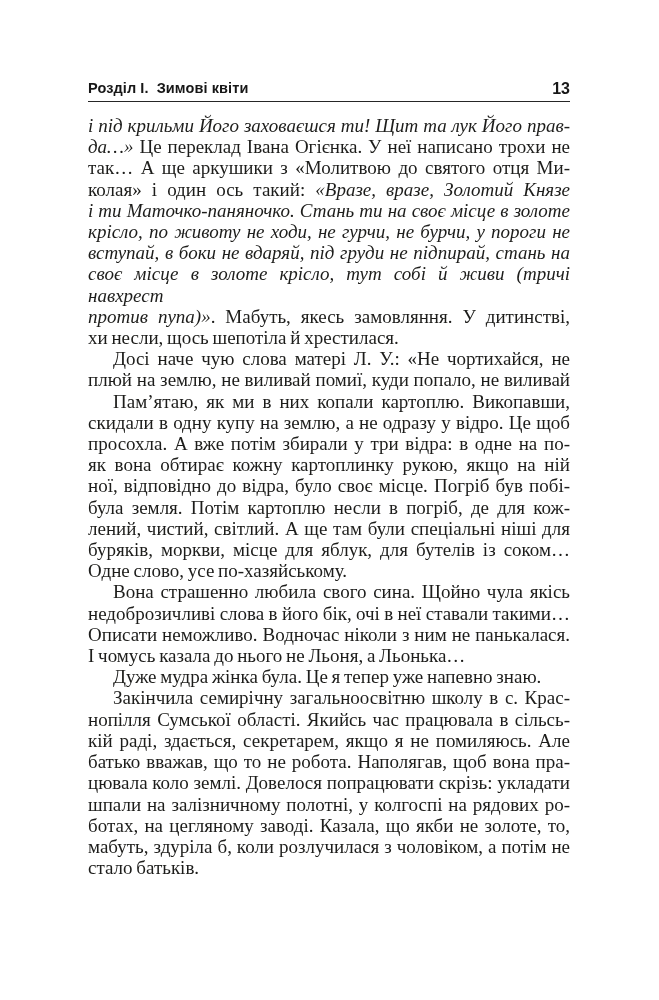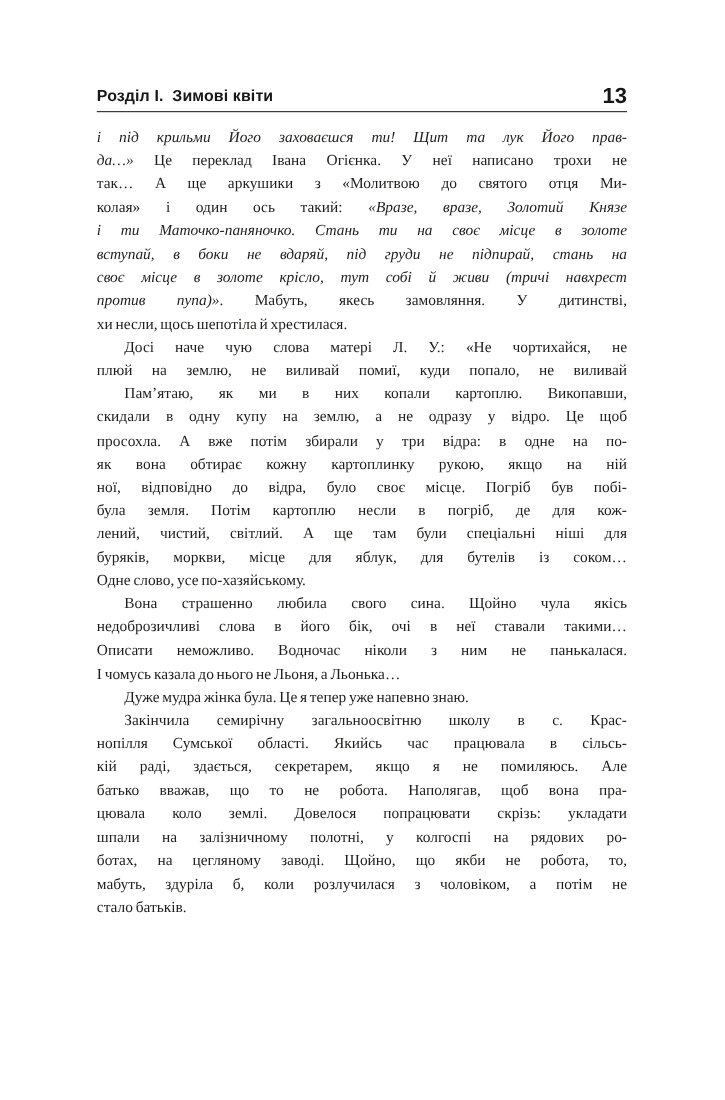--- a/index.html
+++ b/index.html
@@ -19,26 +19,26 @@
     justify-content: space-between;
     align-items: flex-start;
     border-bottom: 1.6px solid #262626;
     padding-bottom: 5px;
     font-family: "Liberation Sans", sans-serif;
     font-weight: 700;
     color: #171717;
   }
   .header-left { font-size: 14.5px; letter-spacing: 0.1px; line-height: 15px; }
   .chapter-title { margin-left: 8px; }
-  .page-number { font-size: 20px; line-height: 15px; }
+  .page-number { font-size: 16px; line-height: 15px; }
   .text-block {
     position: absolute;
     left: 88px; top: 115px;
     width: 482px;
-    font-size: 14px;
+    font-size: 19px;
     line-height: 21.2px;
     word-spacing: -1px;
   }
   .para { margin: 0; }
   .line { text-align: justify; text-align-last: justify; }
   .line.end { text-align-last: left; }
   .para.indent .line:first-child { padding-left: 25px; }
   em { font-style: italic; }
 </style>
 </head>
@@ -52,20 +52,21 @@
     <span class="page-number">13</span>
   </div>
 
   <div class="text-block">
       <div class="para">
         <div class="line"><em>і під крильми Його заховаєшся ти! Щит та лук Його прав-</em></div>
         <div class="line"><em>да…» </em><span>Це переклад Івана Огієнка. У неї написано трохи не</span></div>
         <div class="line"><span>так… А ще аркушики з «Молитвою до святого отця Ми-</span></div>
         <div class="line"><span>колая» і один ось такий: </span><em>«Вразе, вразе, Золотий Князе</em></div>
         <div class="line"><em>і ти Маточко-паняночко. Стань ти на своє місце в золоте</em></div>
+        <div class="line"><em>крісло, по животу не ходи, не гурчи, не бурчи, у пороги не</em></div>
         <div class="line"><em>вступай, в боки не вдаряй, під груди не підпирай, стань на</em></div>
         <div class="line"><em>своє місце в золоте крісло, тут собі й живи (тричі навхрест</em></div>
         <div class="line"><em>против пупа)»</em><span>. Мабуть, якесь замовляння. У дитинстві,</span></div>
         <div class="line end"><span>хи несли, щось шепотіла й хрестилася.</span></div>
       </div>
       <div class="para indent">
         <div class="line"><span>Досі наче чую слова матері Л. У.: «Не чортихайся, не</span></div>
         <div class="line"><span>плюй на землю, не виливай помиї, куди попало, не виливай</span></div>
       </div>
       <div class="para indent">
@@ -88,18 +89,18 @@
       <div class="para indent">
         <div class="line end"><span>Дуже мудра жінка була. Це я тепер уже напевно знаю.</span></div>
       </div>
       <div class="para indent">
         <div class="line"><span>Закінчила семирічну загальноосвітню школу в с. Крас-</span></div>
         <div class="line"><span>нопілля Сумської області. Якийсь час працювала в сільсь-</span></div>
         <div class="line"><span>кій раді, здається, секретарем, якщо я не помиляюсь. Але</span></div>
         <div class="line"><span>батько вважав, що то не робота. Наполягав, щоб вона пра-</span></div>
         <div class="line"><span>цювала коло землі. Довелося попрацювати скрізь: укладати</span></div>
         <div class="line"><span>шпали на залізничному полотні, у колгоспі на рядових ро-</span></div>
-        <div class="line"><span>ботах, на цегляному заводі. Щойно, що якби не робота, то,</span></div>
+        <div class="line"><span>ботах, на цегляному заводі. Казала, що якби не золоте, то,</span></div>
         <div class="line"><span>мабуть, здуріла б, коли розлучилася з чоловіком, а потім не</span></div>
         <div class="line end"><span>стало батьків.</span></div>
       </div>
     </div>
 </div>
 
 </body></html>

